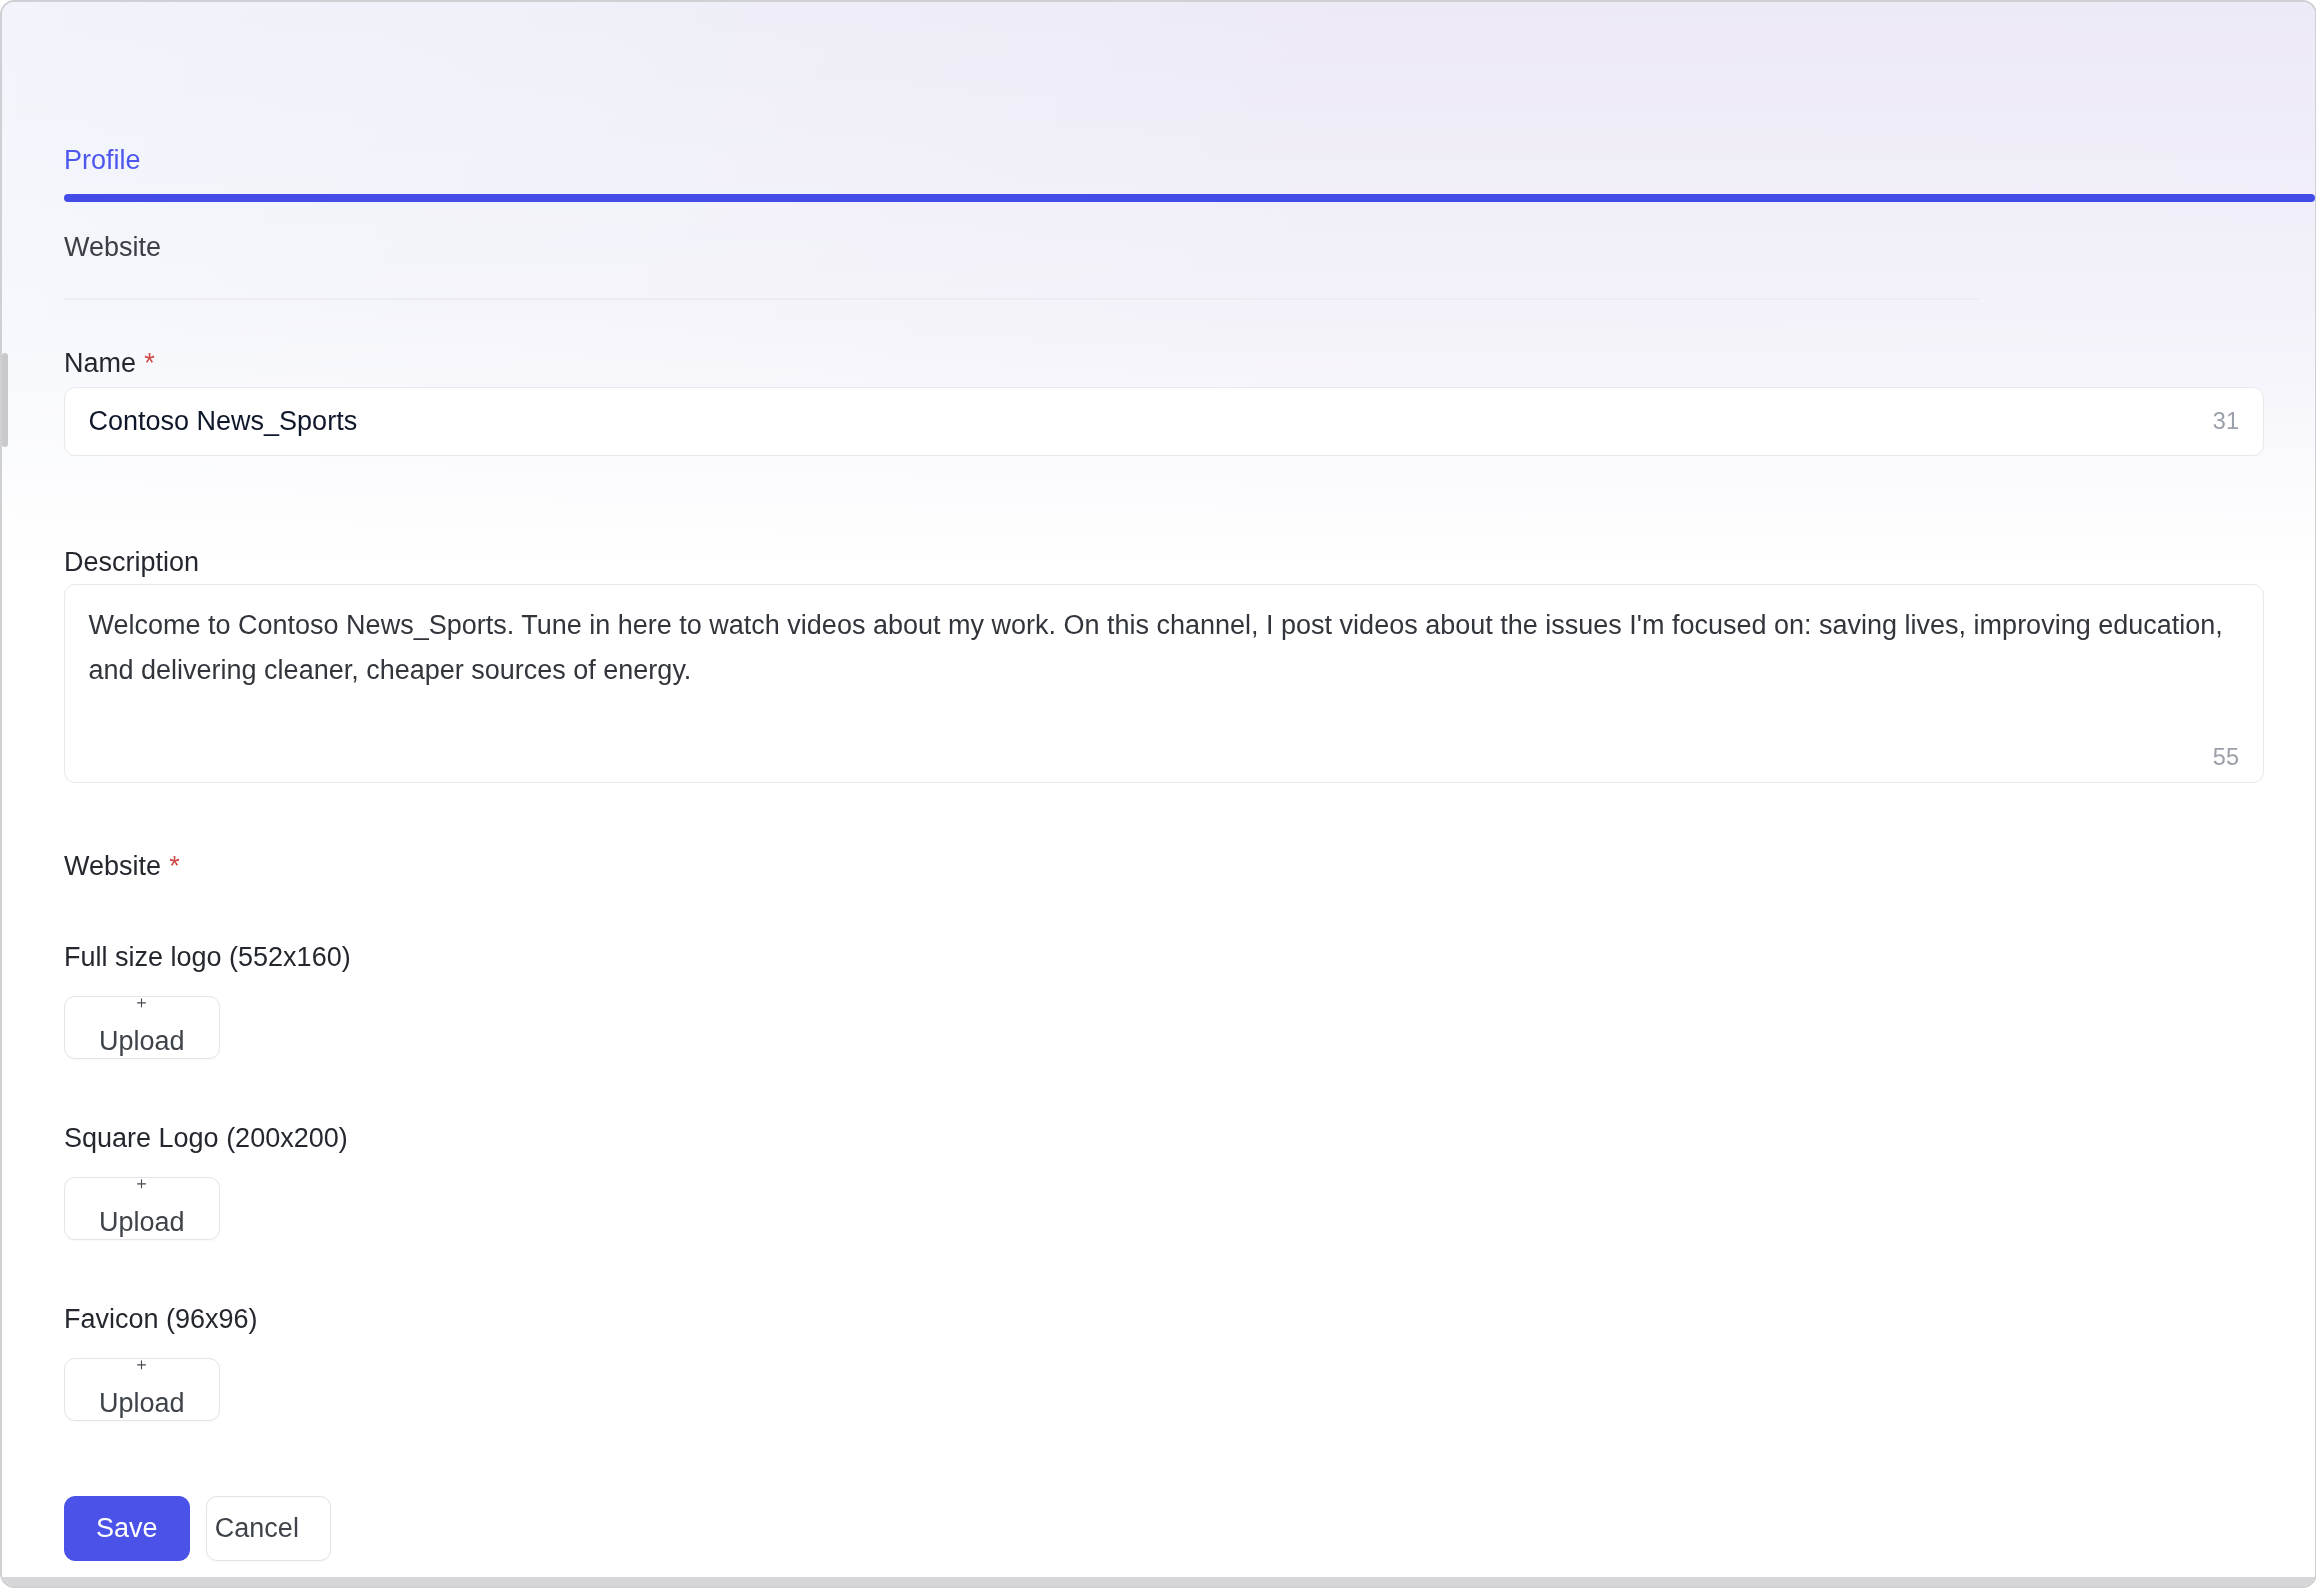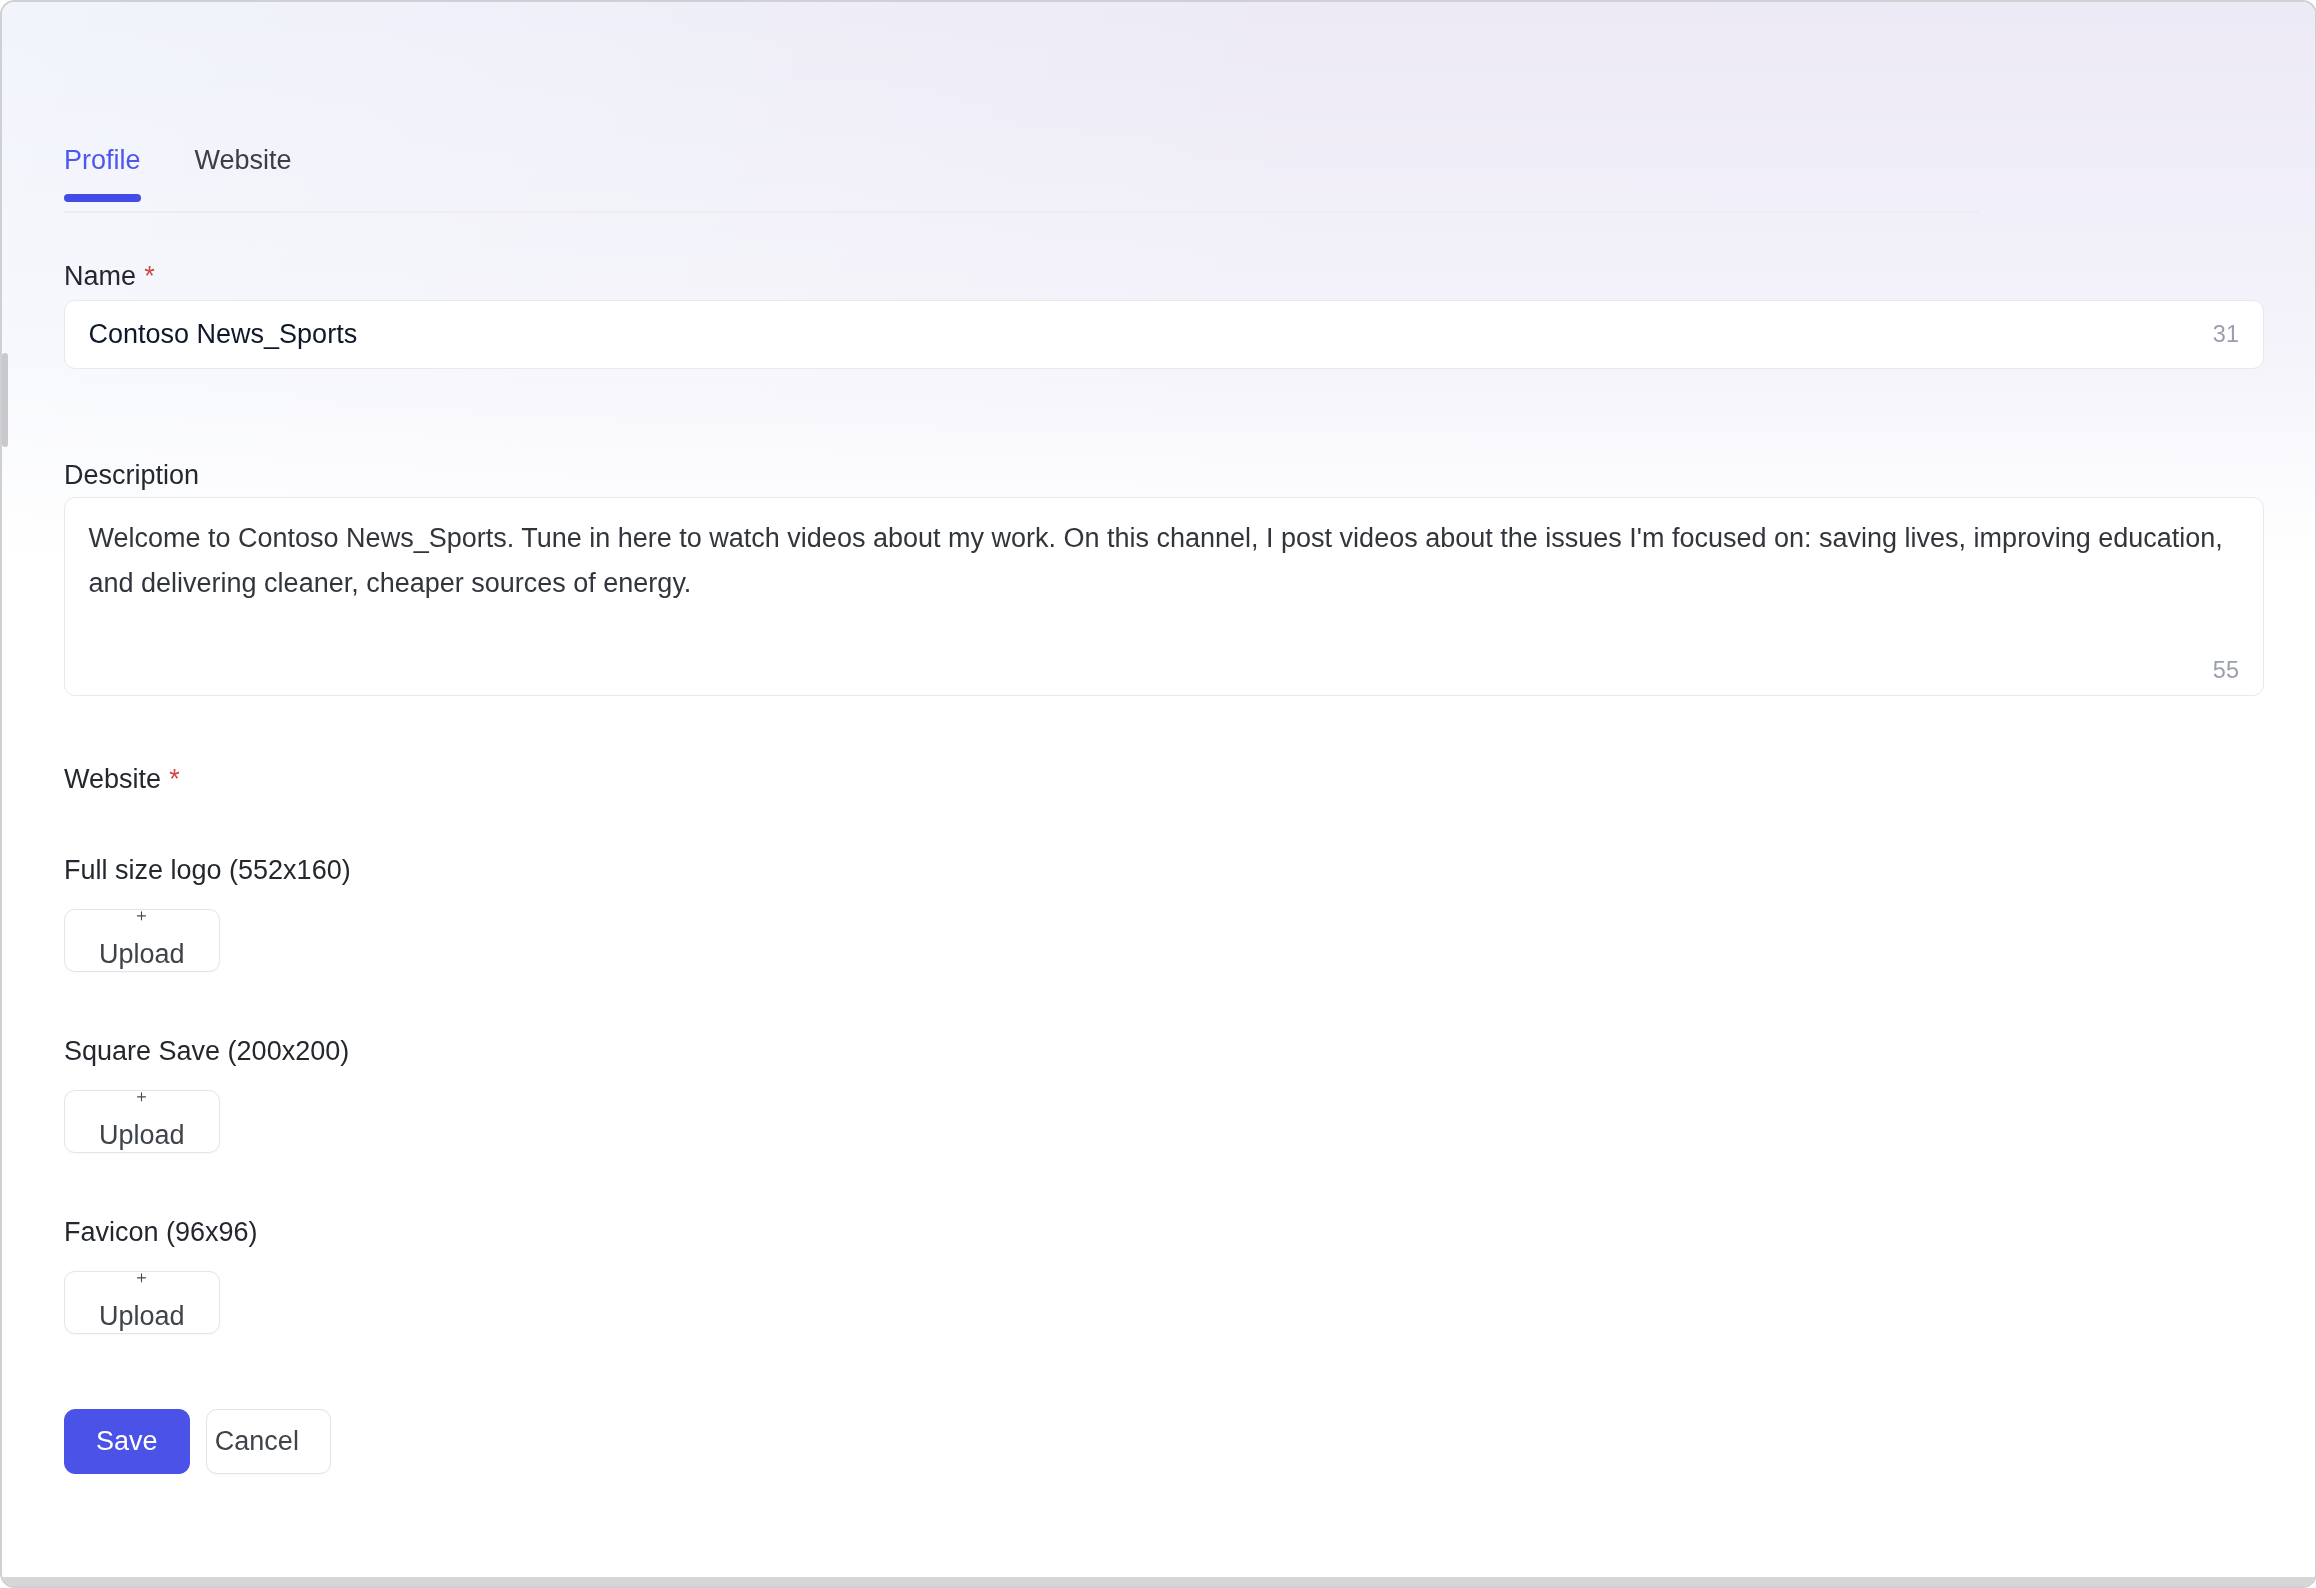--- a/index.html
+++ b/index.html
@@ -22,21 +22,21 @@
     position: absolute; top: 0; left: 0; right: 0; height: 561px;
     background: linear-gradient(100deg, #f1f4fb 0%, #edeaf6 55%, #edeaf7 100%);
   }
   .bg-fade {
     position: absolute; top: 0; left: 0; right: 0; height: 561px;
     background: linear-gradient(to bottom, rgba(255,255,255,0) 0%, rgba(255,255,255,0.35) 55%, #ffffff 100%);
   }
   .content { position: relative; z-index: 1; padding-left: 62px; }
 
   
-  .tabs { display: flex; gap: 54px; padding-top: 142px; }
+  .tabs { display: flex; gap: 54px; padding-top: 142px; flex-direction: column; }
   .tab { font-size: 27px; line-height: 33px; cursor: pointer; position: relative; }
   .tab.active { color: #4d57ee; }
   .tab.inactive { color: #3a3f46; }
   .tab-indicator {
     position: absolute; left: 0; right: 0; bottom: -25px; height: 8.1px;
     border-radius: 4.5px; background: #444ce7;
   }
   .tab-divider { height: 1.8px; width: 1915px; background: #ededf1; margin-top: 34px; }
 
   
@@ -162,21 +162,21 @@
     
     <div class="field-label lbl-upload1">Full size logo (552x160)</div>
     <button class="upload-btn">
       <svg class="plus" viewBox="0 0 32 32">
         <path d="M16 5 V27 M5 16 H27" stroke="#45494f" stroke-width="3" stroke-linecap="round" fill="none"></path>
       </svg>
       <span class="up-label">Upload</span>
     </button>
 
     
-    <div class="field-label lbl-upload2">Square Save (200x200)</div>
+    <div class="field-label lbl-upload2">Square Logo (200x200)</div>
     <button class="upload-btn">
       <svg class="plus" viewBox="0 0 32 32">
         <path d="M16 5 V27 M5 16 H27" stroke="#45494f" stroke-width="3" stroke-linecap="round" fill="none"></path>
       </svg>
       <span class="up-label">Upload</span>
     </button>
 
     
     <div class="field-label lbl-upload3">Favicon (96x96)</div>
     <button class="upload-btn">

